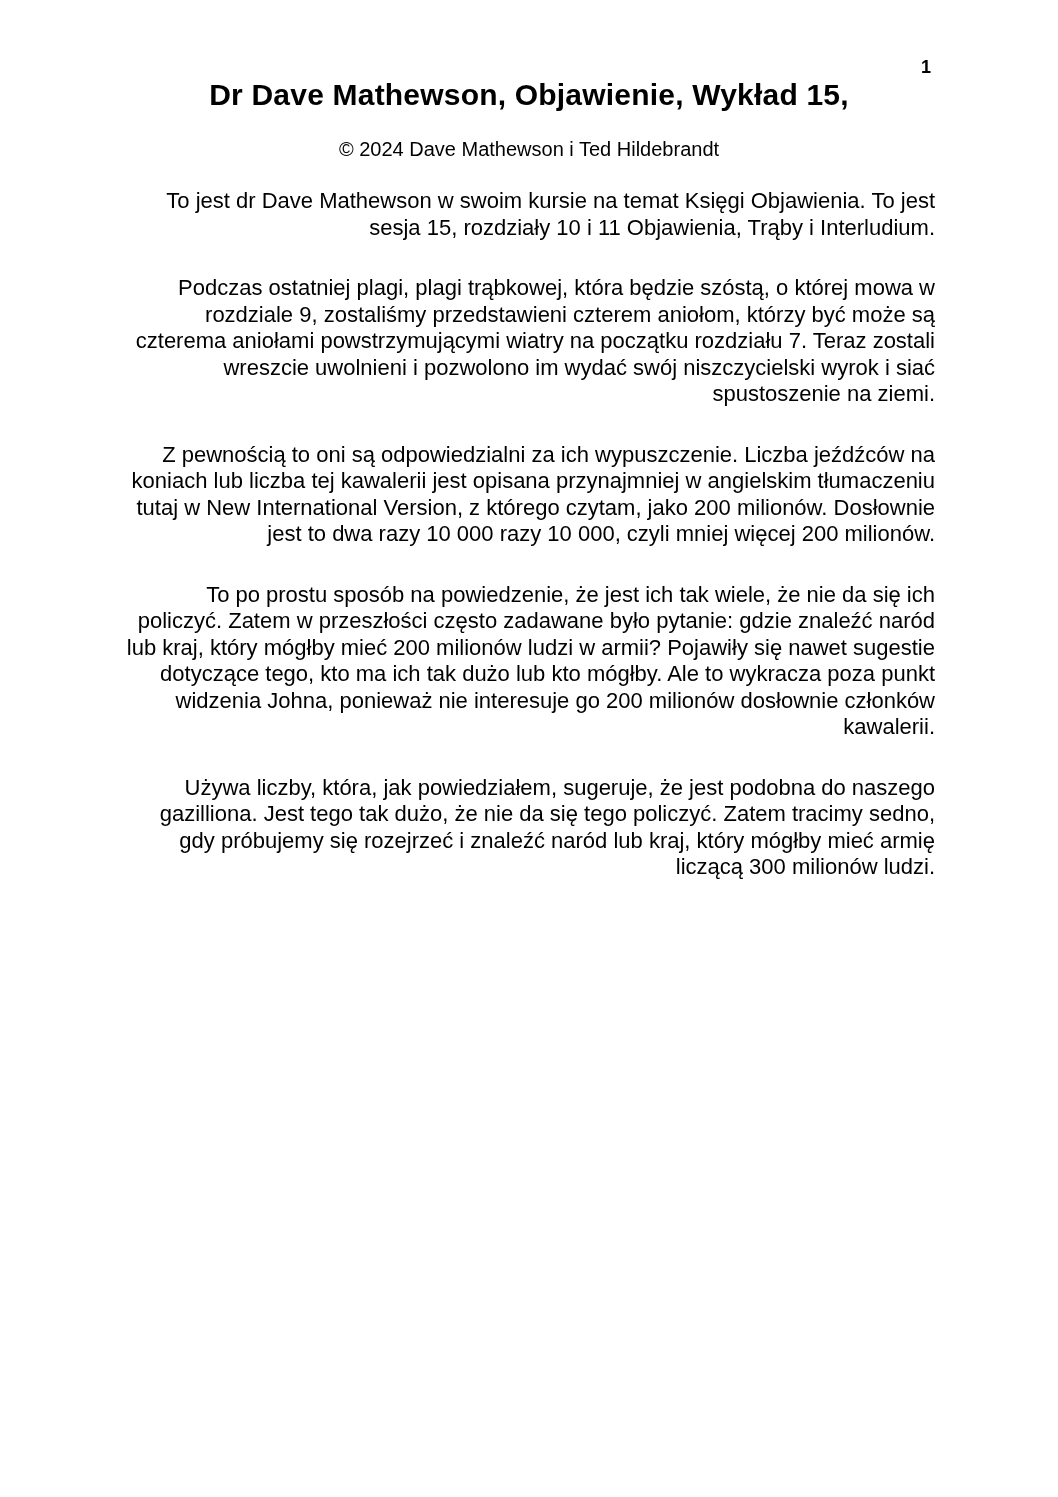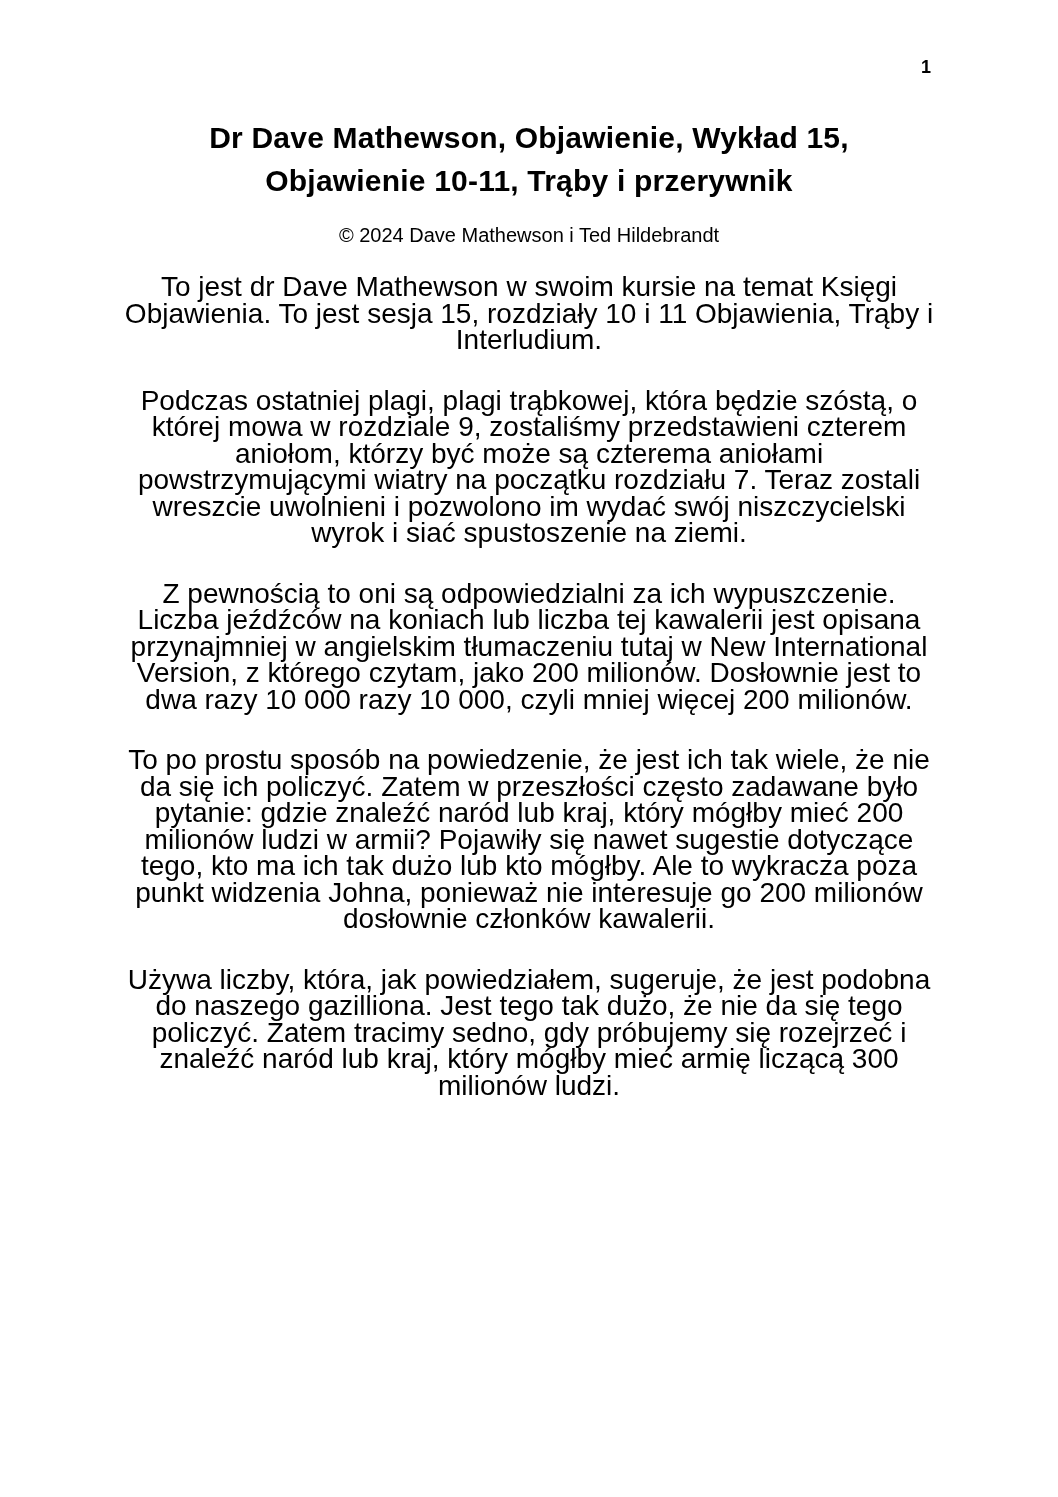--- a/index.html
+++ b/index.html
@@ -25,58 +25,57 @@
     line-height: 20px;
     font-weight: bold;
   }
   .content {
     position: absolute;
     top: 0;
     left: 123px;
     width: 812px;
   }
   .title-block {
-    margin-top: 116px;
+    margin-top: 73px;
     text-align: center;
     font-weight: bold;
     font-size: 30px;
     line-height: 43px;
     letter-spacing: 0.2px;
   }
   .title-line {
     display: block;
   }
   .copyright {
     margin-top: 17px;
     text-align: center;
     font-size: 20px;
     line-height: 26px;
   }
   .body-text {
     margin-top: 26px;
-    font-size: 28px;
+    font-size: 22px;
     line-height: 26.5px;
-    text-align: center;
+    text-align: right;
   }
   .body-text p {
     margin: 0 0 34px 0;
   }
 </style>
 </head>
 <body>
 
 <div class="page">
 
   <div class="page-number">1</div>
 
   <div class="content">
 
     <h1 class="title-block">
       <span class="title-line">Dr Dave Mathewson, Objawienie, Wykład 15,</span>
-      <span class="title-line">Objawienie 10-11, Trąby i przerywnik</span>
     </h1>
 
     <div class="copyright">© 2024 Dave Mathewson i Ted Hildebrandt</div>
 
     <div class="body-text">
       <p>To jest dr Dave Mathewson w swoim kursie na temat Księgi Objawienia. To jest sesja 15, rozdziały 10 i 11 Objawienia, Trąby i Interludium.</p>
       <p>Podczas ostatniej plagi, plagi trąbkowej, która będzie szóstą, o której mowa w rozdziale 9, zostaliśmy przedstawieni czterem aniołom, którzy być może są czterema aniołami powstrzymującymi wiatry na początku rozdziału 7. Teraz zostali wreszcie uwolnieni i pozwolono im wydać swój niszczycielski wyrok i siać spustoszenie na ziemi.</p>
       <p>Z pewnością to oni są odpowiedzialni za ich wypuszczenie. Liczba jeźdźców na koniach lub liczba tej kawalerii jest opisana przynajmniej w angielskim tłumaczeniu tutaj w New International Version, z którego czytam, jako 200 milionów. Dosłownie jest to dwa razy 10 000 razy 10 000, czyli mniej więcej 200 milionów.</p>
       <p>To po prostu sposób na powiedzenie, że jest ich tak wiele, że nie da się ich policzyć. Zatem w przeszłości często zadawane było pytanie: gdzie znaleźć naród lub kraj, który mógłby mieć 200 milionów ludzi w armii? Pojawiły się nawet sugestie dotyczące tego, kto ma ich tak dużo lub kto mógłby. Ale to wykracza poza punkt widzenia Johna, ponieważ nie interesuje go 200 milionów dosłownie członków kawalerii.</p>
       <p>Używa liczby, która, jak powiedziałem, sugeruje, że jest podobna do naszego gazilliona. Jest tego tak dużo, że nie da się tego policzyć. Zatem tracimy sedno, gdy próbujemy się rozejrzeć i znaleźć naród lub kraj, który mógłby mieć armię liczącą 300 milionów ludzi.</p>

